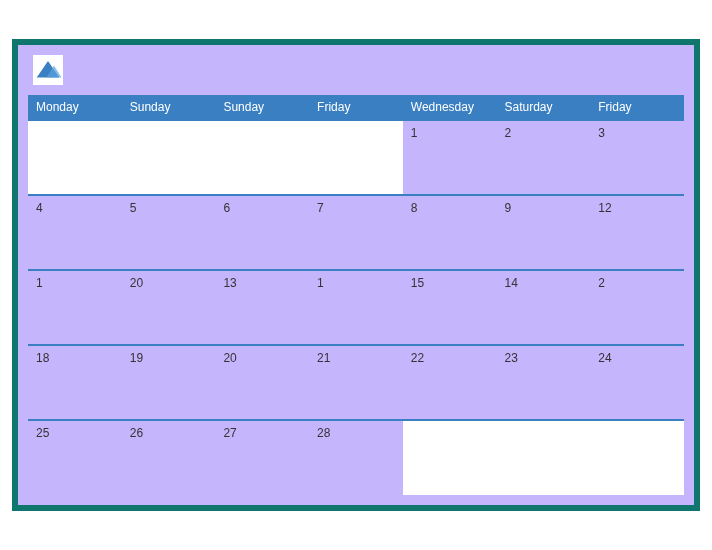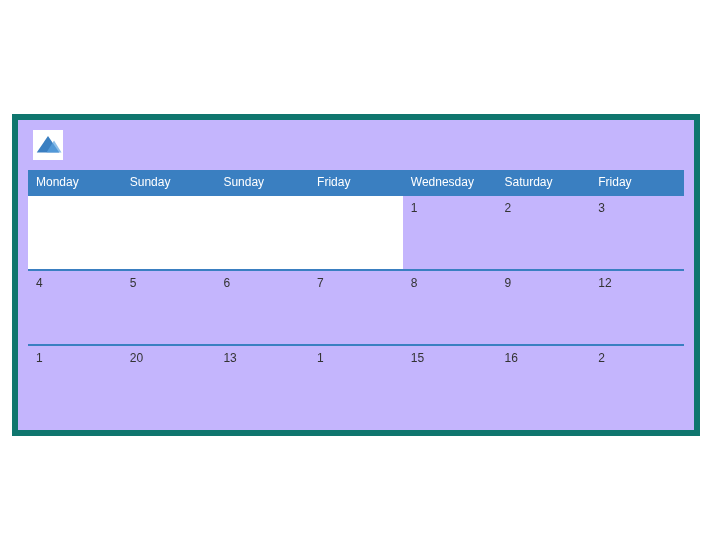--- a/index.html
+++ b/index.html
@@ -143,18 +143,36 @@
           <td><span class="day-num">8</span></td>
           <td><span class="day-num">9</span></td>
           <td><span class="day-num">12</span></td>
         </tr>
         <tr class="week-row">
           <td><span class="day-num">1</span></td>
           <td><span class="day-num">20</span></td>
           <td><span class="day-num">13</span></td>
           <td><span class="day-num">1</span></td>
           <td><span class="day-num">15</span></td>
-          <td><span class="day-num">16</span></td>
+          <td><span class="day-num">14</span></td>
           <td><span class="day-num">2</span></td>
+        </tr>
+        <tr class="week-row">
+          <td><span class="day-num">18</span></td>
+          <td><span class="day-num">19</span></td>
+          <td><span class="day-num">20</span></td>
+          <td><span class="day-num">21</span></td>
+          <td><span class="day-num">22</span></td>
+          <td><span class="day-num">23</span></td>
+          <td><span class="day-num">24</span></td>
+        </tr>
+        <tr class="week-row">
+          <td><span class="day-num">25</span></td>
+          <td><span class="day-num">26</span></td>
+          <td><span class="day-num">27</span></td>
+          <td><span class="day-num">28</span></td>
+          <td class="empty"></td>
+          <td class="empty"></td>
+          <td class="empty"></td>
         </tr>
       </tbody>
   </table>
 </div>
 
 </body></html>

